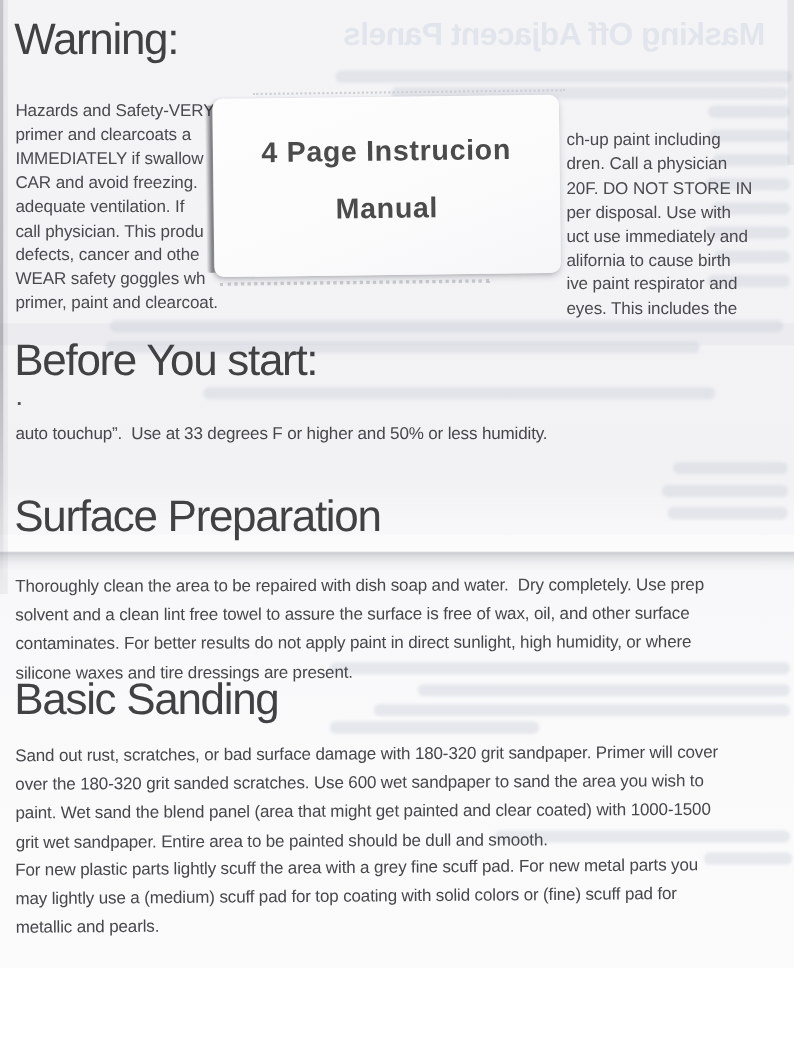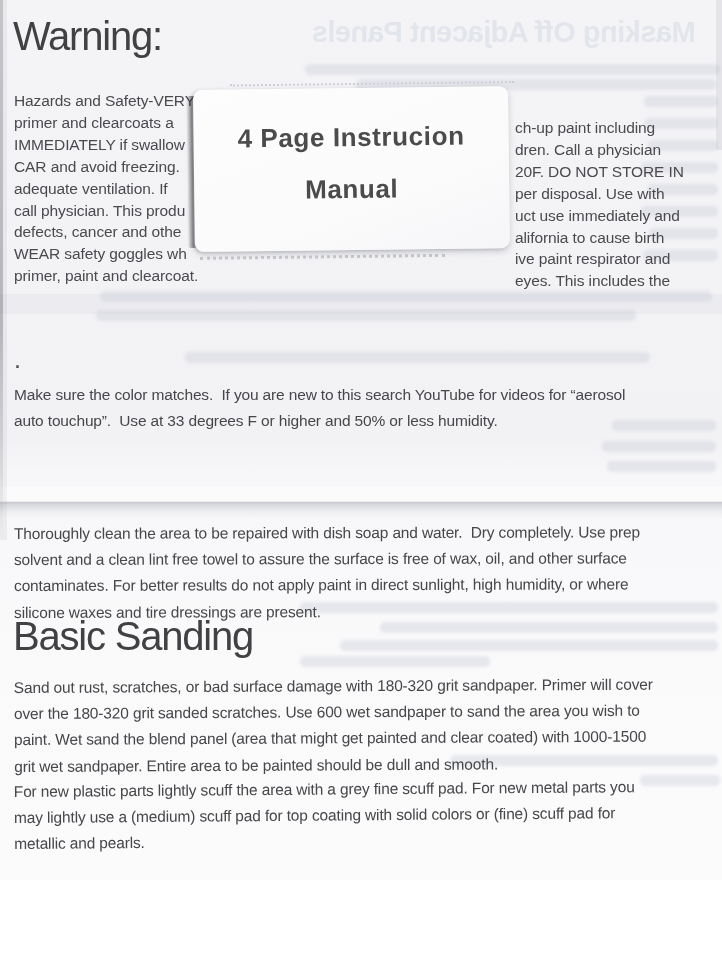--- a/index.html
+++ b/index.html
@@ -99,22 +99,24 @@
   <div class="sticker-wrap">
     <div class="perforation"></div>
     <div class="crease"></div>
     <div class="sticker-card">
       <div class="sticker-line l1">4 Page Instrucion</div>
       <div class="sticker-line l2">Manual</div>
     </div>
     <div class="sticker-underline"></div>
   </div>
 
+  <div class="h" style="top:302px">Before You start:</div>
   <div class="stray-dot">.</div>
-  <div class="para bodypara before-para"><div class="tline">Make sure the color matches.  If you are new to this search YouTube for videos for “aerosol</div><div class="tline">auto touchup”.  Use at 33 degrees F or higher and 50% or less humidity.</div></div>
+  <div class="para bodypara before-para"><div class="tline">auto touchup”.  Use at 33 degrees F or higher and 50% or less humidity.</div></div>
 
+  <div class="h" style="top:444px">Surface Preparation</div>
   <div class="para bodypara surface-para"><div class="tline"><span>Thoroughly clean the area to be repaired with dish soap and water.  </span><span class="it">Dry completely. Use prep</span></div><div class="tline">solvent and a clean lint free towel to assure the surface is free of wax, oil, and other surface</div><div class="tline"><span>contaminates. For better results do not apply paint in direct sunlight, high humidity, or </span><span class="it">where</span></div><div class="tline">silicone waxes and tire dressings are present.</div></div>
 
   <div class="h" style="top:610px">Basic Sanding</div>
   <div class="para bodypara sanding-para1"><div class="tline">Sand out rust, scratches, or bad surface damage with 180-320 grit sandpaper. Primer will cover</div><div class="tline">over the 180-320 grit sanded scratches. Use 600 wet sandpaper to sand the area you wish to</div><div class="tline">paint. Wet sand the blend panel (area that might get painted and clear coated) with 1000-1500</div><div class="tline">grit wet sandpaper. Entire area to be painted should be dull and smooth.</div></div>
   <div class="para bodypara sanding-para2"><div class="tline">For new plastic parts lightly scuff the area with a grey fine scuff pad. For new metal parts you</div><div class="tline">may lightly use a (medium) scuff pad for top coating with solid colors or (fine) scuff pad for</div><div class="tline">metallic and pearls.</div></div>
 
 </div>
 
 </body></html>

